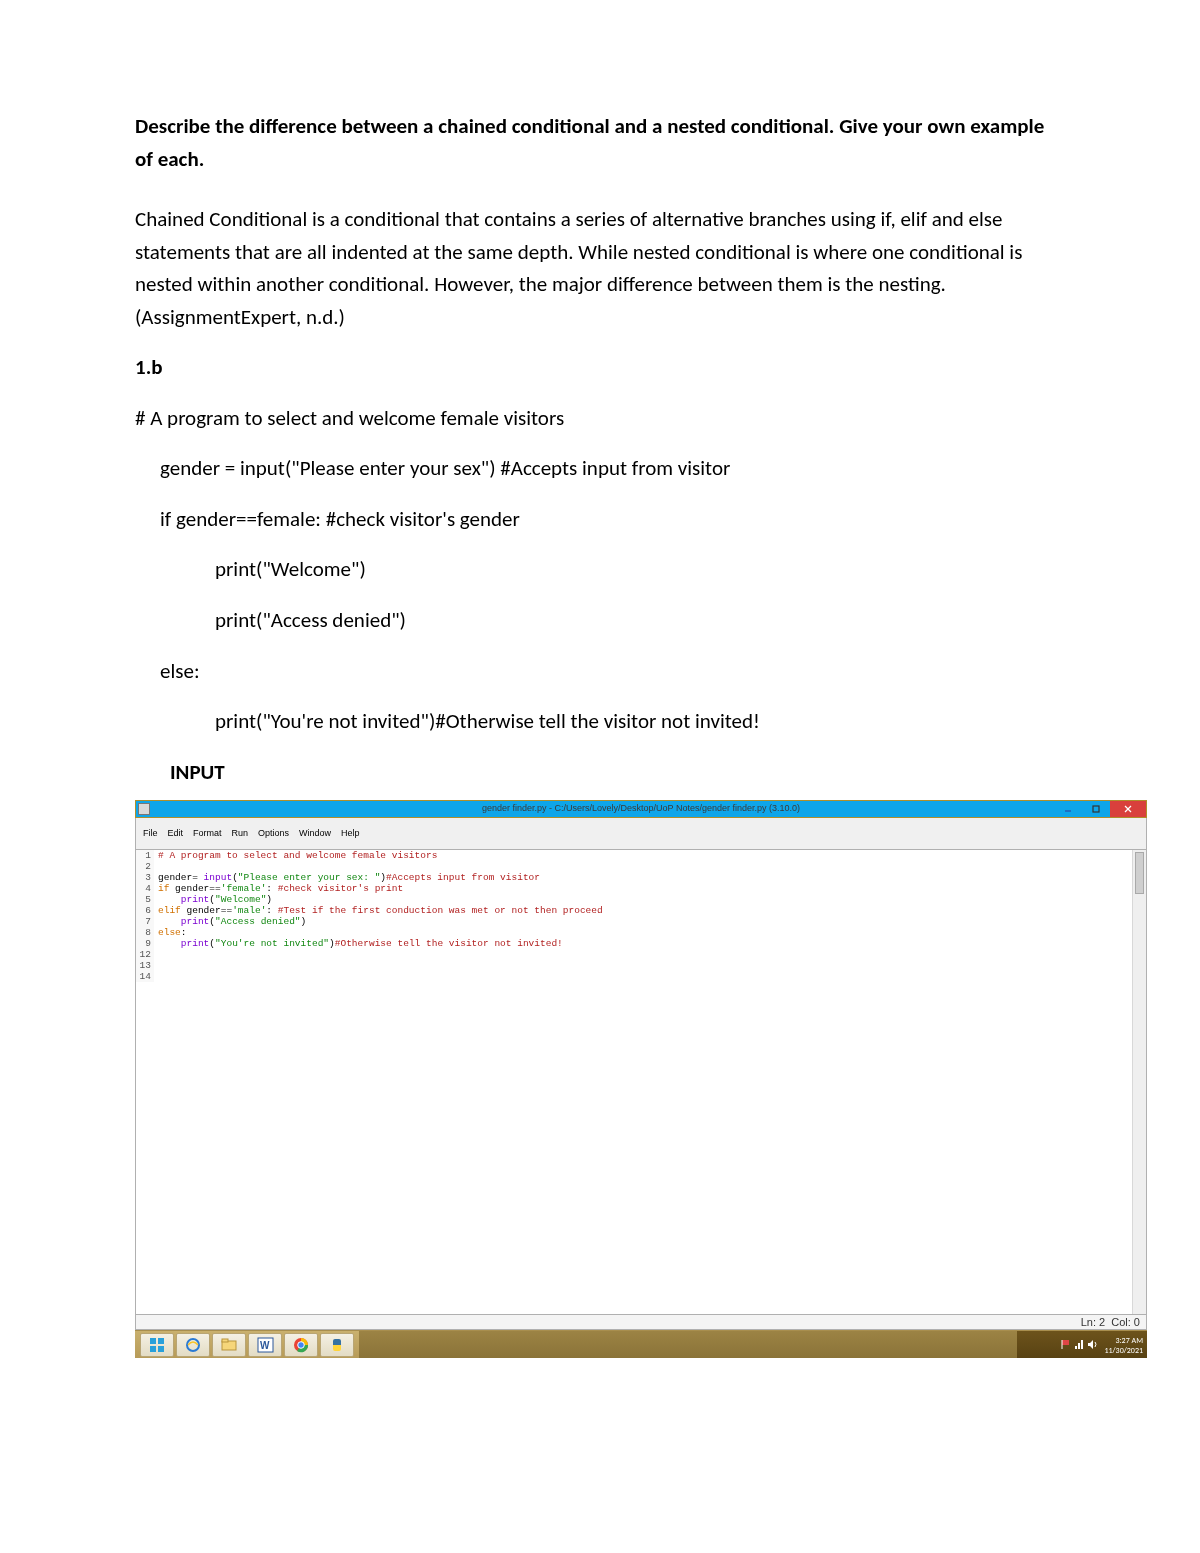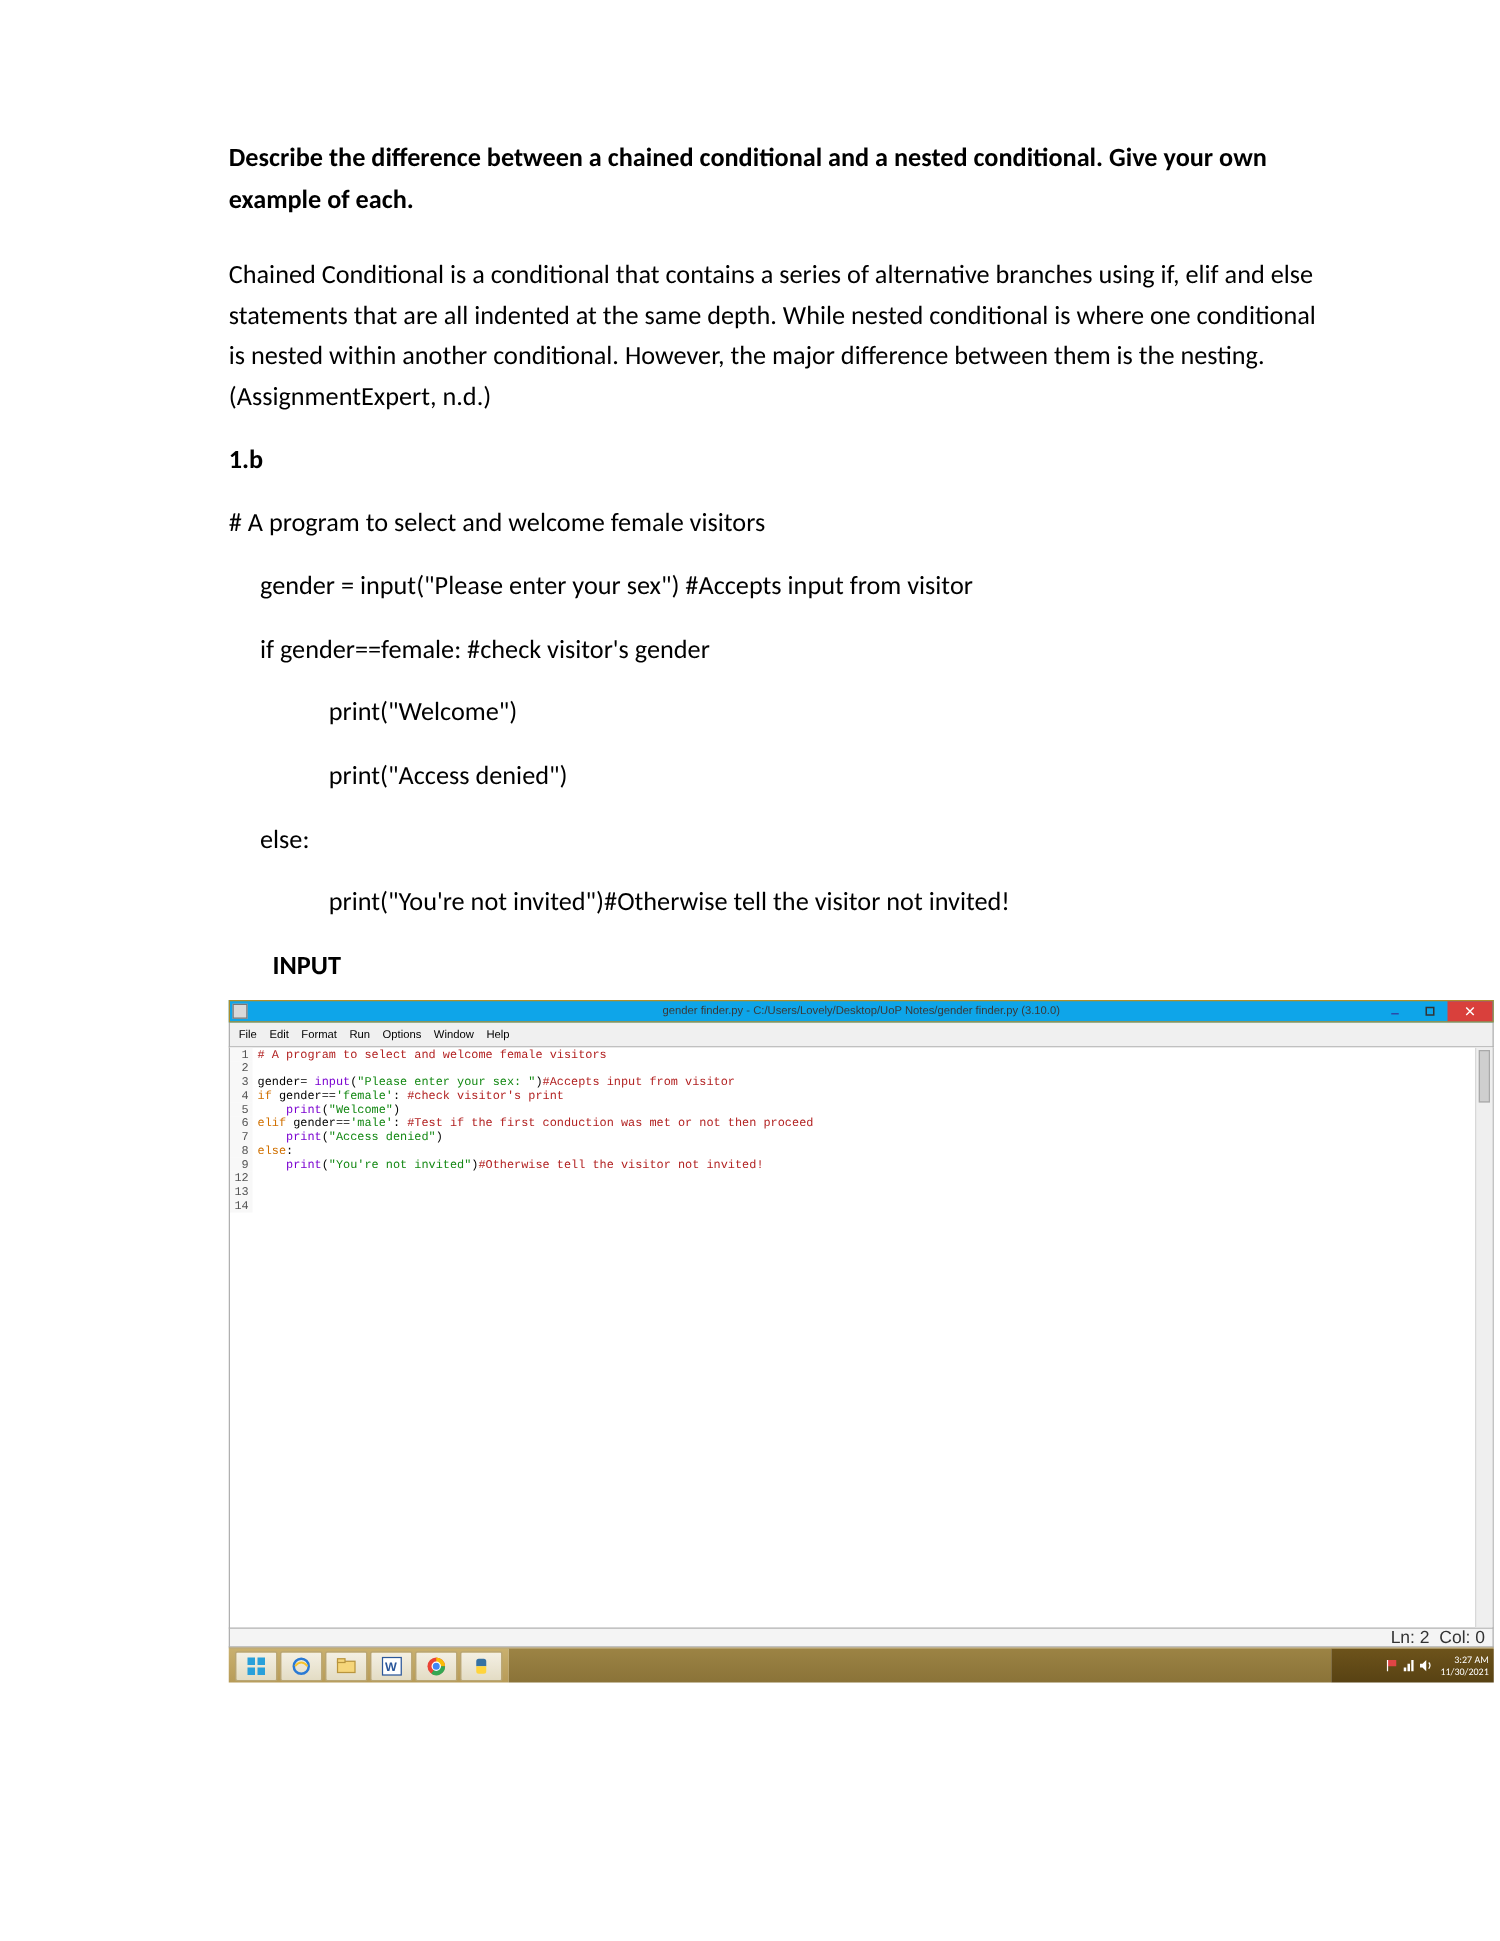--- a/index.html
+++ b/index.html
@@ -5,21 +5,21 @@
   * { box-sizing: border-box; margin: 0; padding: 0; }
   body {
     width: 1200px;
     height: 1553px;
     background: #fff;
     font-family: Calibri, "Segoe UI", Arial, sans-serif;
     color: #000;
     font-size: 21px;
     line-height: 1.55;
   }
-  .page { padding: 110px 135px 60px 135px; margin-left: 48px; }
+  .page { padding: 110px 135px 60px 135px; }
   .question { font-weight: 700; margin-bottom: 28px; }
   .row-1a { display: flex; margin-bottom: 18px; }
   .row-1a .num { width: 85px; }
   .row-1a .body { flex: 1; }
   .sec1b-row { display: flex; font-weight: 700; margin-bottom: 18px; }
   .sec1b-row .num { width: 85px; }
   .intro-line { margin-bottom: 18px; }
   .code-line-ind1 { padding-left: 25px; margin-bottom: 18px; }
   .code-line-ind2 { padding-left: 80px; margin-bottom: 18px; }
   .input-heading { font-weight: 700; padding-left: 35px; margin-bottom: 12px; margin-top: 4px; }
@@ -54,21 +54,21 @@
     width: 28px; height: 100%;
     display: flex; align-items: center; justify-content: center;
     color: #444;
   }
   .idle-winbtn.close { background: #d9403c; color: #fff; width: 36px; }
   .idle-winbtn svg { stroke-width: 1.2; }
   .idle-menubar {
     background: #f0f0f0;
     border: 1px solid #b0b0b0;
     border-top: none;
-    height: 20px;
+    height: 32px;
     font-size: 9px;
     display: flex;
     align-items: center;
     padding: 0 2px;
   }
   .idle-menubar .mitem { padding: 0 5px; cursor: pointer; }
   .idle-code-area {
     border: 1px solid #b0b0b0;
     border-top: none;
     height: 465px;
@@ -93,21 +93,21 @@
   .idle-line .lcode { padding-left: 4px; white-space: pre; }
   .c-comment { color: #b22222; }
   .c-str { color: #138813; }
   .c-kw { color: #d07000; }
   .c-fn { color: #7a00d0; }
   .c-plain { color: #000; }
   .idle-statusbar {
     border: 1px solid #b0b0b0;
     border-top: none;
     height: 15px;
-    font-size: 14px;
+    font-size: 11px;
     display: flex; align-items: center; justify-content: flex-end;
     padding: 0 6px; color: #333; background: #f4f4f4;
   }
   
   .taskbar {
     width: 1012px;
     margin: 0 auto;
     height: 28px;
     display: flex;
     align-items: stretch;

